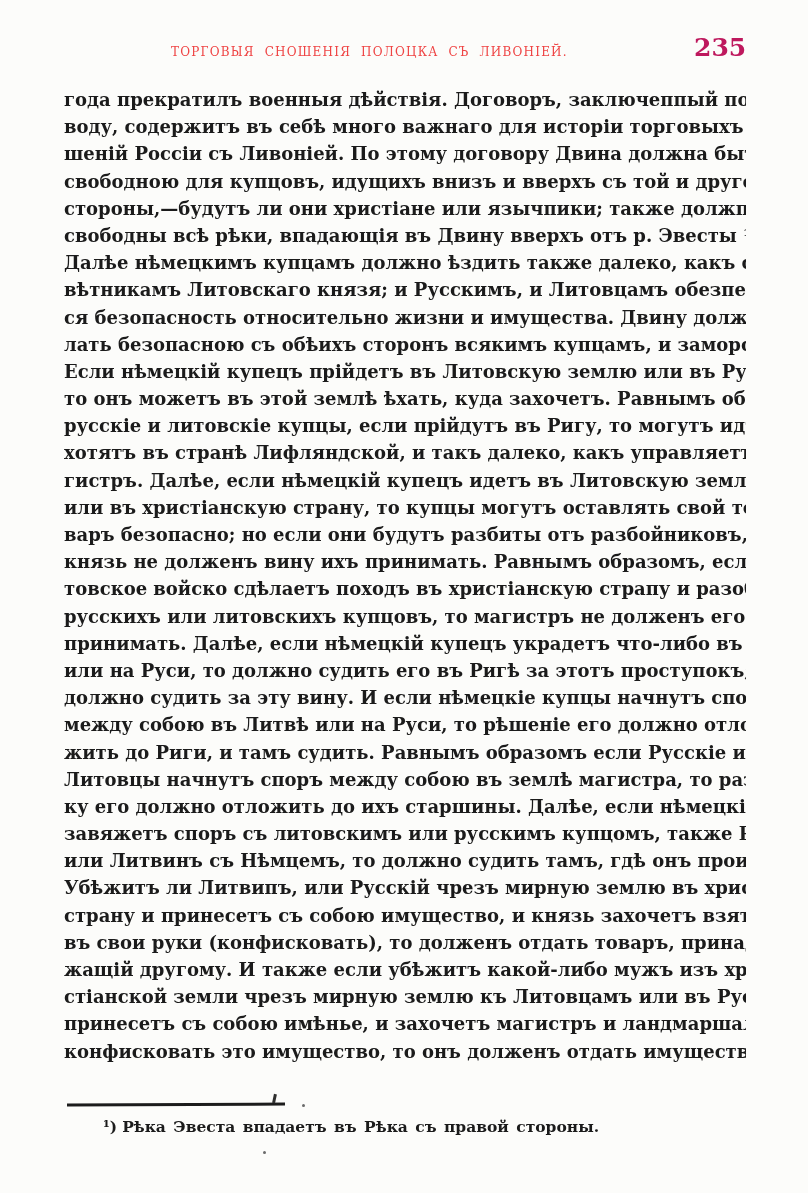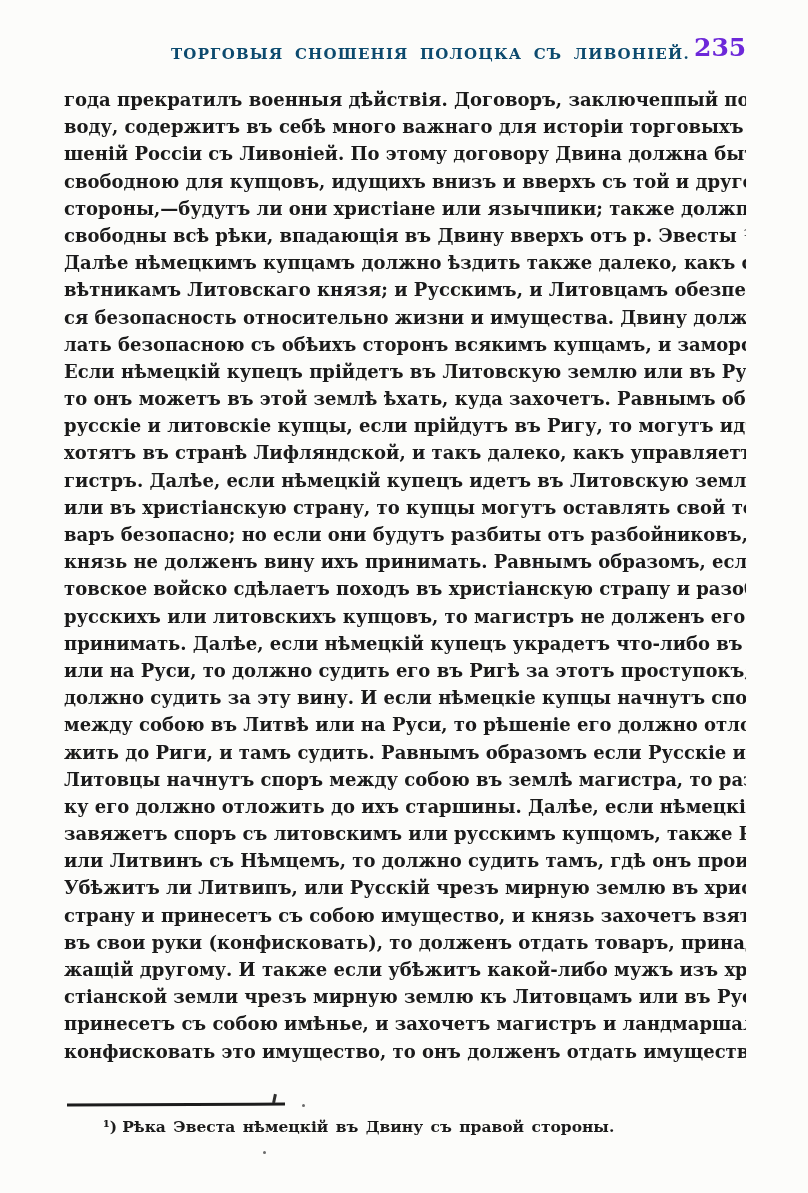--- a/index.html
+++ b/index.html
@@ -14,34 +14,34 @@
     background: #fcfcfa;
     overflow: hidden;
     font-family: "DejaVu Serif", "Liberation Serif", serif;
     color: #1b1b1b;
   }
   
   .running-title {
     position: absolute;
     left: 171px;
     top: 45px;
-    font-size: 15px;
-    font-weight: 700;
+    font-size: 12px;
+    font-weight: 400;
     letter-spacing: 1.2px;
     word-spacing: 5px;
     white-space: nowrap;
-    color: #0c4a6e;
+    color: #ef4444;
   }
   .page-number {
     position: absolute;
     left: 694px;
     top: 33px;
     font-size: 25px;
     font-weight: 700;
-    color: #6d28d9;
+    color: #be185d;
   }
   
   .body-text {
     position: absolute;
     left: 64px;
     top: 86px;
     width: 682px;
   }
   .body-text .line {
     height: 27.2px;
@@ -140,19 +140,19 @@
     <div class="line">жащій другому. И также если убѣжитъ какой-либо мужъ изъ хри-</div>
     <div class="line">стіанской земли чрезъ мирную землю къ Литовцамъ или въ Русь и</div>
     <div class="line">принесетъ съ собою имѣнье, и захочетъ магистръ и ландмаршалкъ</div>
     <div class="line">конфисковать это имущество, то онъ долженъ отдать имущество при-</div>
   </div>
 
   <div class="fn-rule"></div>
   <div class="fn-tick"></div>
 
   <div class="footnote">
-    <span class="fn-marker">¹)</span><span>Рѣка Эвеста нѣмецкій въ Двину съ правой стороны.</span>
+    <span class="fn-marker">¹)</span><span>Рѣка Эвеста впадаетъ въ Рѣка съ правой стороны.</span>
   </div>
 
   <div class="speck s1"></div>
   <div class="speck s2"></div>
 
 </div>
 
 </body></html>

